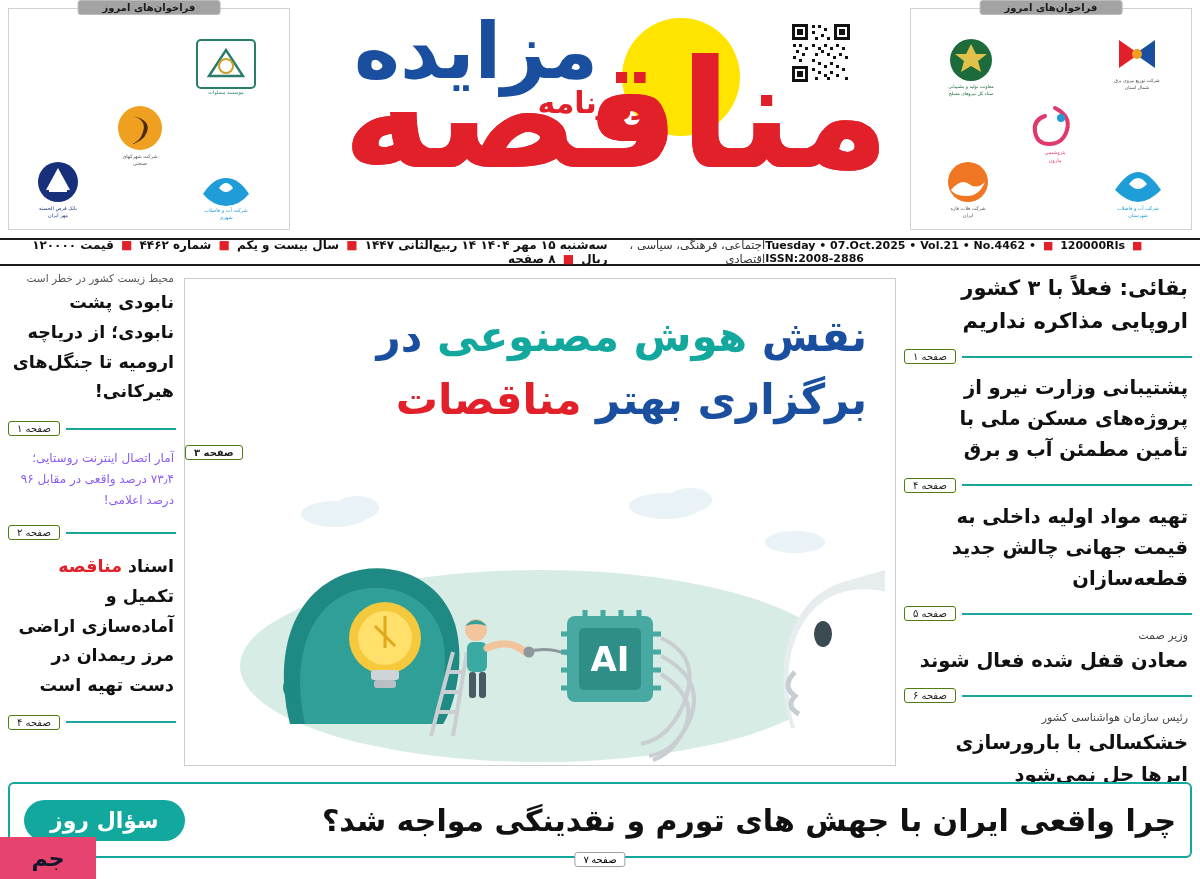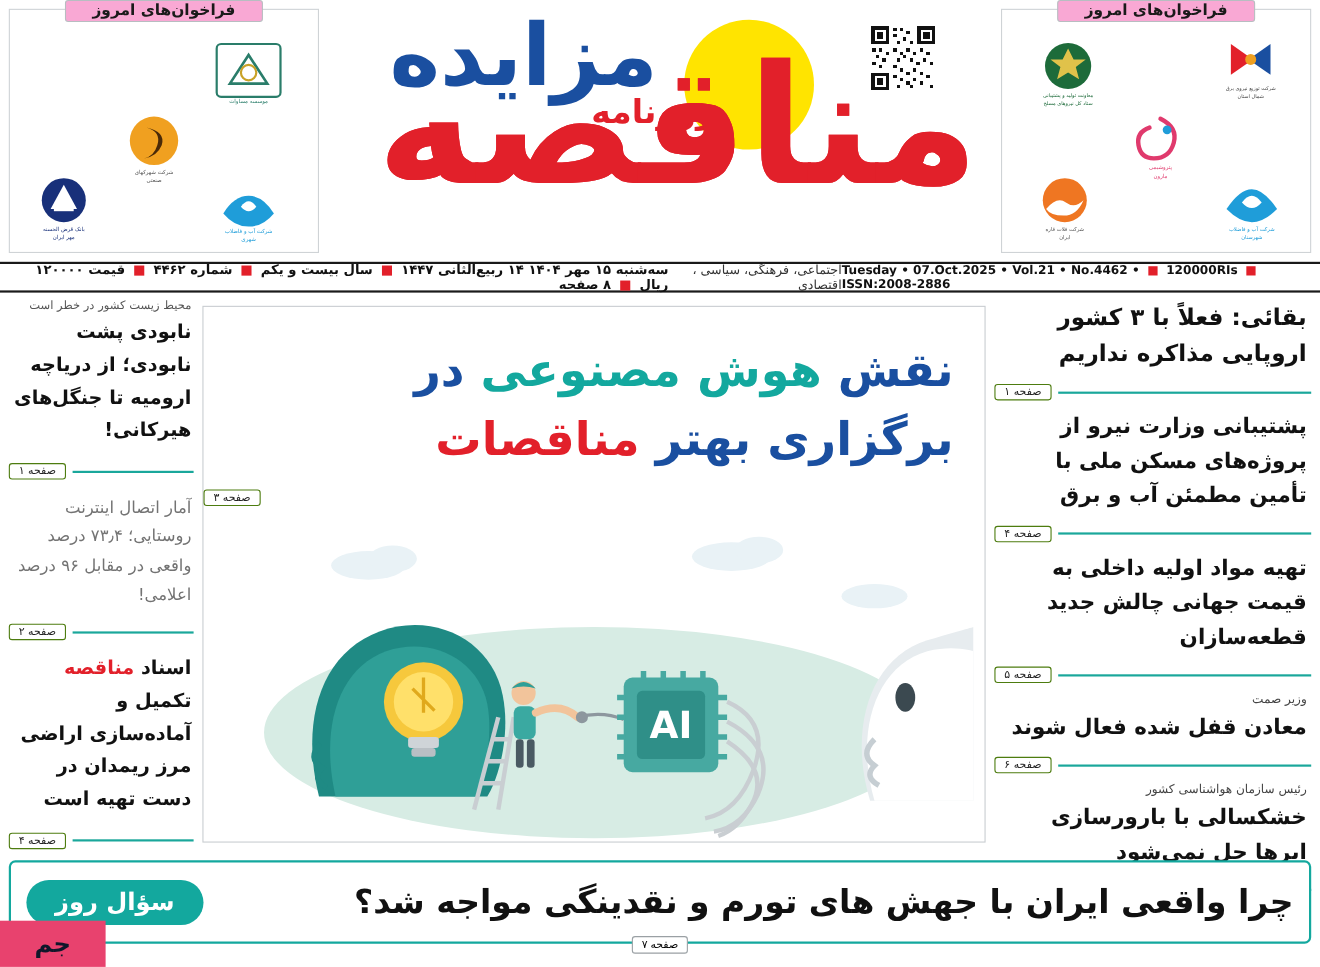--- a/index.html
+++ b/index.html
@@ -16,22 +16,22 @@
 
   .logo-panel {
     position: absolute; top: 8px; height: 222px;
     border: 1px solid #cfd3d6; background: #fff;
   }
   .logo-panel.left  { left: 8px;  width: 282px; }
   .logo-panel.right { right: 8px; width: 282px; }
 
   .panel-tab {
     position: absolute; top: -9px; left: 50%; transform: translateX(-50%);
-    background:#f9a8d4; border:1px solid #b8bdc1; border-radius: 3px;
-    font-size: 14px; padding: 1px 24px; color:#1a1a1a; white-space: nowrap;
+    background:#a3a3a3; border:1px solid #b8bdc1; border-radius: 3px;
+    font-size: 10px; padding: 1px 24px; color:#1a1a1a; white-space: nowrap;
     font-weight: bold;
   }
   .logo-grid { position:relative; width:100%; height:100%; }
   .logo { position:absolute; display:flex; align-items:center; justify-content:center; }
   .logo svg { display:block; }
 
   
   .title-block {
     position:absolute; left: 292px; top: 0; width: 616px; height: 238px;
   }
@@ -100,37 +100,37 @@
   .pagetag {
     border: 1px solid #4d7c0f; border-radius: 3px; font-size: 10px;
     padding: 1px 8px; color:#222; margin-right: 6px; background:#fff;
     white-space: nowrap;
   }
 
   
   .left-item { padding: 2px 2px 4px 2px; }
   .left-kicker { font-size: 10.5px; color:#555; margin-bottom: 4px; }
   .left-headline { font-size: 17.5px; font-weight:bold; color:#111; line-height:1.7; }
-  .left-sub { font-size: 15px; color:#737373; line-height: 1.75; }
+  .left-sub { font-size: 12px; color:#8b5cf6; line-height: 1.75; }
   .left-tagrow { display:flex; align-items:center; margin: 10px 0 10px 0; }
   .left-tagrow .rule { flex:1; height:2px; background:#1aa79b; }
   .left-tagrow .pagetag { margin-right: 6px; }
 
   .hl-red { color:#e2202a; }
 
   
   .lead-title {
     padding: 26px 28px 0 28px; text-align: right;
     font-size: 42px; font-weight: bold; line-height: 1.5; color:#1a4fa0;
   }
   .lead-title .teal { color:#13a89e; }
   .lead-title .red  { color:#e2202a; }
   .lead-tag {
     margin: 14px 0 0 0; padding-right: 28px;
-    display:flex; justify-content:flex-end;
+    display:flex; justify-content:flex-end;font-weight:bold;
   }
   .lead-tag .pagetag { margin: 0 0 0 0; }
   .lead-art { position:relative; margin: 6px auto 0 auto; width: 690px; height: 300px; }
 
   
   .qbar {
     position:absolute; left: 8px; top: 782px; width: 1184px; height: 76px;
     border: 2px solid #13a89e; border-radius: 6px; background:#fff;
     display:flex; align-items:center; justify-content:space-between;
     padding: 0 14px;

